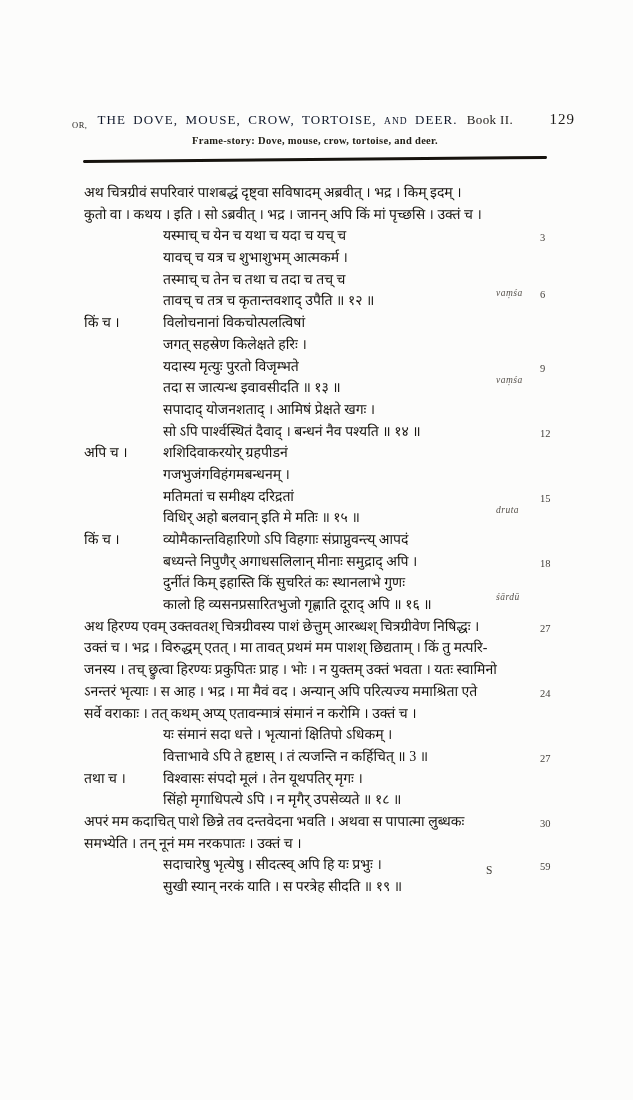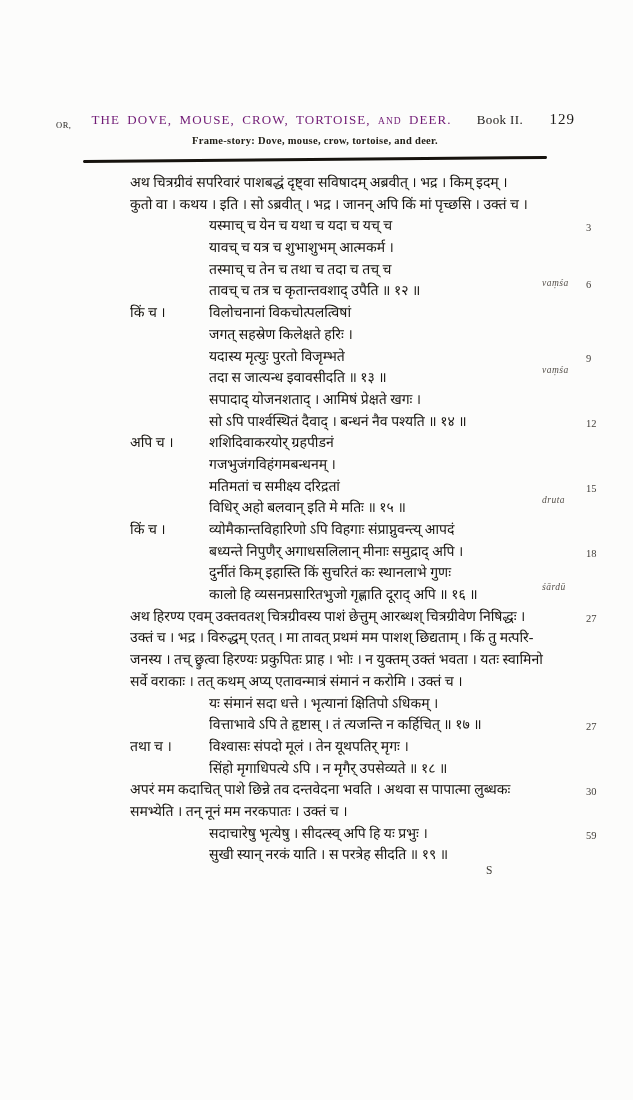--- a/index.html
+++ b/index.html
@@ -10,49 +10,49 @@
     overflow: hidden;
   }
   .page {
     position: absolute; inset: 0;
     width: 633px; height: 1100px;
     background: #fcfcfb;
     color: #1d1b18;
   }
   
   .header-row {
-    position: absolute; top: 111px; left: 56px; right: 58px;
-    display: flex; align-items: baseline; white-space: nowrap; gap: 16px;
+    position: absolute; top: 111px; left: 72px; right: 58px;
+    display: flex; align-items: baseline; white-space: nowrap;
   }
   .hdr-prefix {
     font-size: 8.5px; letter-spacing: 0.5px;
     position: relative; top: 4px; color: #2a2824;
   }
   .hdr-title {
     font-size: 13px; letter-spacing: 1.1px; word-spacing: 3px;
-    margin-left: 4px; color: #701a75;
+    margin-left: 10px; color: #0f172a;
   }
   .hdr-and { font-size: 9.5px; letter-spacing: 1px; }
   .hdr-book { font-size: 13px; margin-left: 9px; letter-spacing: 0.4px; }
   .hdr-pageno { font-size: 15px; margin-left: auto; letter-spacing: 1px; }
   .subtitle-row {
     position: absolute; top: 135px; left: 85px; width: 460px;
     text-align: center;
     font-size: 10.5px; font-weight: 700; letter-spacing: 0.3px;
     color: #222018;
   }
   .head-rule {
     position: absolute; top: 158px; left: 83px; width: 464px; height: 2.6px;
     background: #16130e;
     border-radius: 2px / 100%;
     transform: rotate(-0.5deg);
   }
   
   #lines {
-    position: absolute; top: 172px; left: 84px; width: 490px; margin-left: 46px;
+    position: absolute; top: 182px; left: 84px; width: 490px;
   }
   .line {
     position: relative;
     height: 21.7px; line-height: 21.7px;
     font-size: 14px; white-space: nowrap;
     color: #17140f;
   }
   .line .text { display: inline-block; }
   .line.verse .text { padding-left: 79px; }
   .line .label { position: absolute; left: 0; top: 0; }
@@ -222,33 +222,39 @@
     
   </div>
       <div class="line prose">
     
     <span class="text">जनस्य । तच् छ्रुत्वा हिरण्यः प्रकुपितः प्राह । भोः । न युक्तम् उक्तं भवता । यतः स्वामिनो</span>
     
     
   </div>
       <div class="line prose">
     
+    <span class="text">ऽनन्तरं भृत्याः । स आह । भद्र । मा मैवं वद । अन्यान् अपि परित्यज्य ममाश्रिता एते</span>
+    
+    <span class="lineno">24</span>
+  </div>
+      <div class="line prose">
+    
     <span class="text">सर्वे वराकाः । तत् कथम् अप्य् एतावन्मात्रं संमानं न करोमि । उक्तं च ।</span>
     
     
   </div>
       <div class="line verse">
     
     <span class="text">यः संमानं सदा धत्ते । भृत्यानां क्षितिपो ऽधिकम् ।</span>
     
     
   </div>
       <div class="line verse">
     
-    <span class="text">वित्ताभावे ऽपि ते हृष्टास् । तं त्यजन्ति न कर्हिचित् ॥ १७ ॥</span>
+    <span class="text">वित्ताभावे ऽपि ते हृष्टास् । तं त्यजन्ति न कर्हिचित् ॥ 3 ॥</span>
     
     <span class="lineno">27</span>
   </div>
       <div class="line verse">
     <span class="label">तथा च ।</span>
     <span class="text">विश्वासः संपदो मूलं । तेन यूथपतिर् मृगः ।</span>
     
     
   </div>
       <div class="line verse">

